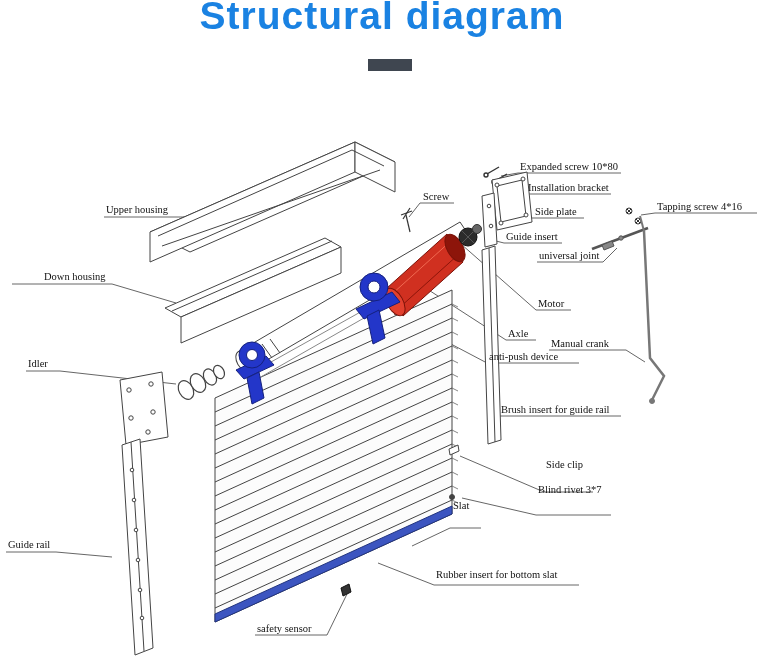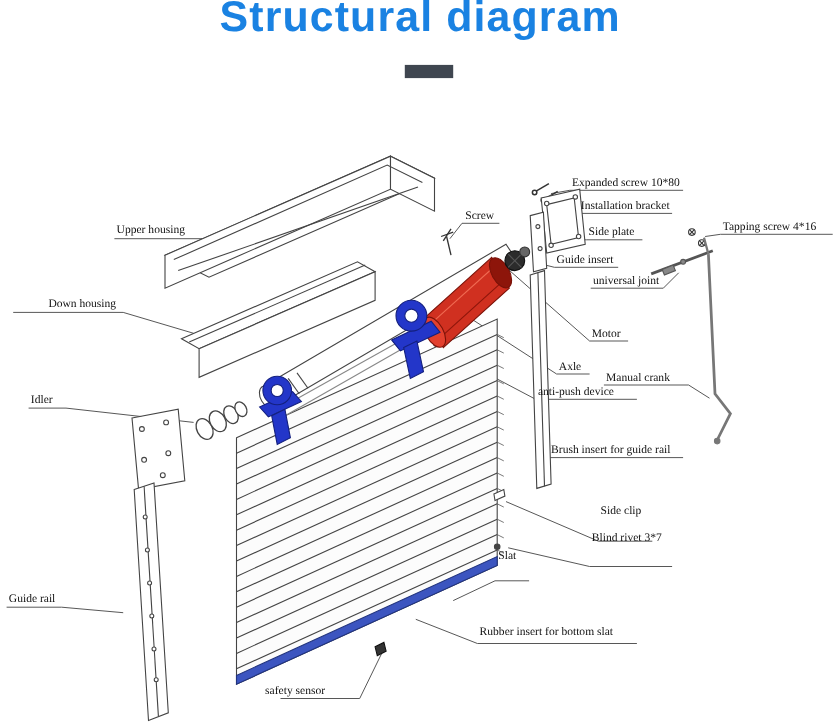--- a/index.html
+++ b/index.html
@@ -227,15 +227,15 @@
   <span class="lbl" style="left:657px;top:200px">Tapping screw 4*16</span>
   <span class="lbl" style="left:538px;top:297px">Motor</span>
   <span class="lbl" style="left:508px;top:327px">Axle</span>
   <span class="lbl" style="left:551px;top:337px">Manual crank</span>
   <span class="lbl" style="left:489px;top:350px">anti-push device</span>
   <span class="lbl" style="left:501px;top:403px">Brush insert for guide rail</span>
   <span class="lbl" style="left:546px;top:458px">Side clip</span>
   <span class="lbl" style="left:538px;top:483px">Blind rivet 3*7</span>
   <span class="lbl" style="left:453px;top:499px">Slat</span>
   <span class="lbl" style="left:436px;top:568px">Rubber insert for bottom slat</span>
-  <span class="lbl" style="left:241px;top:622px">safety sensor</span>
+  <span class="lbl" style="left:257px;top:622px">safety sensor</span>
 
 </div>
 
 </body></html>

